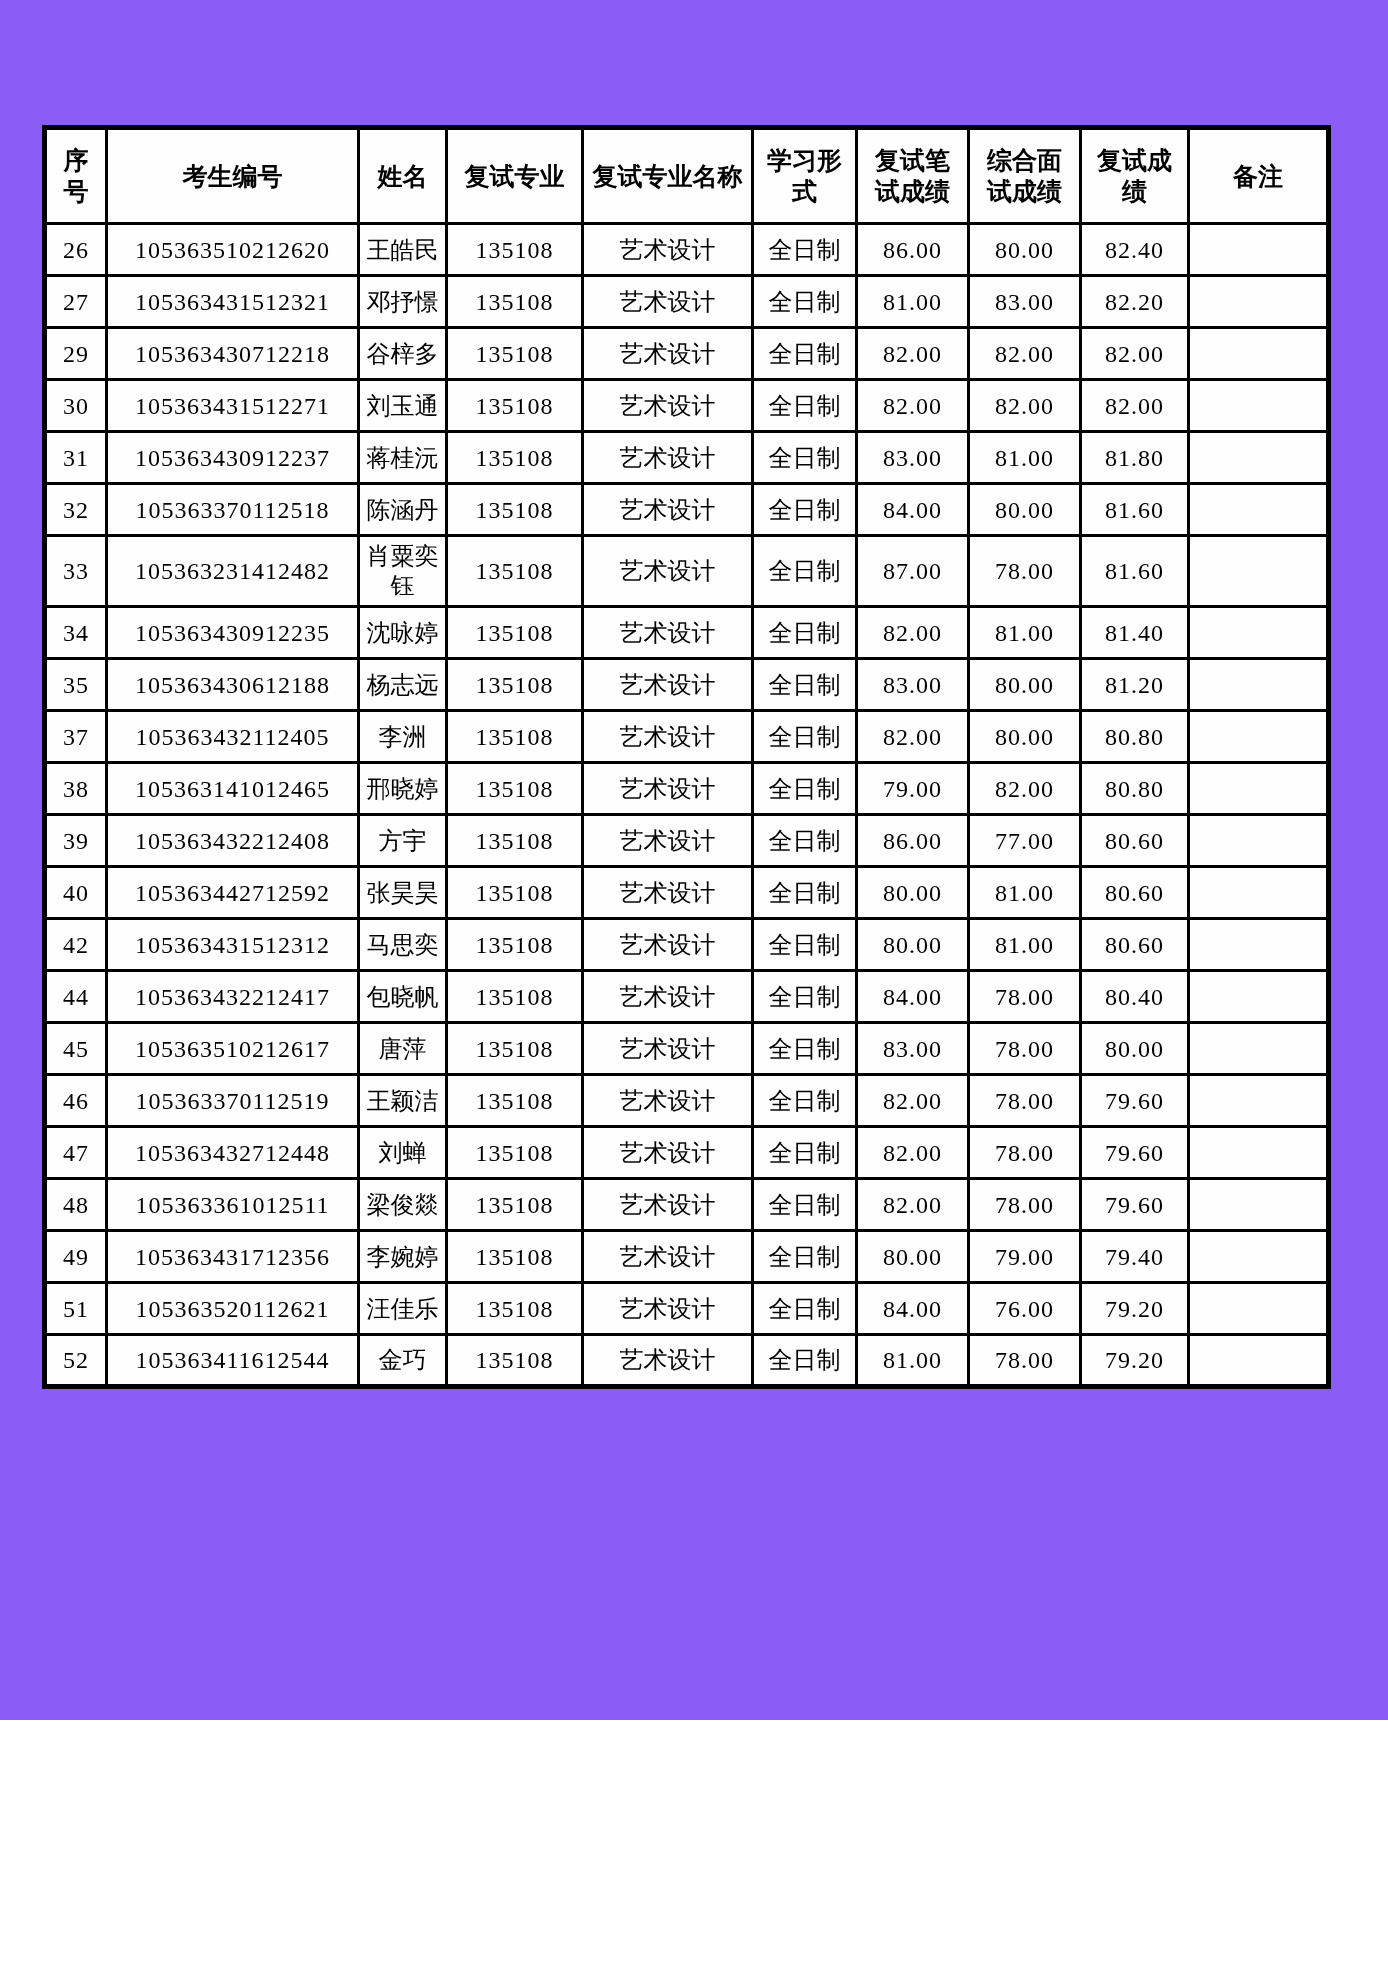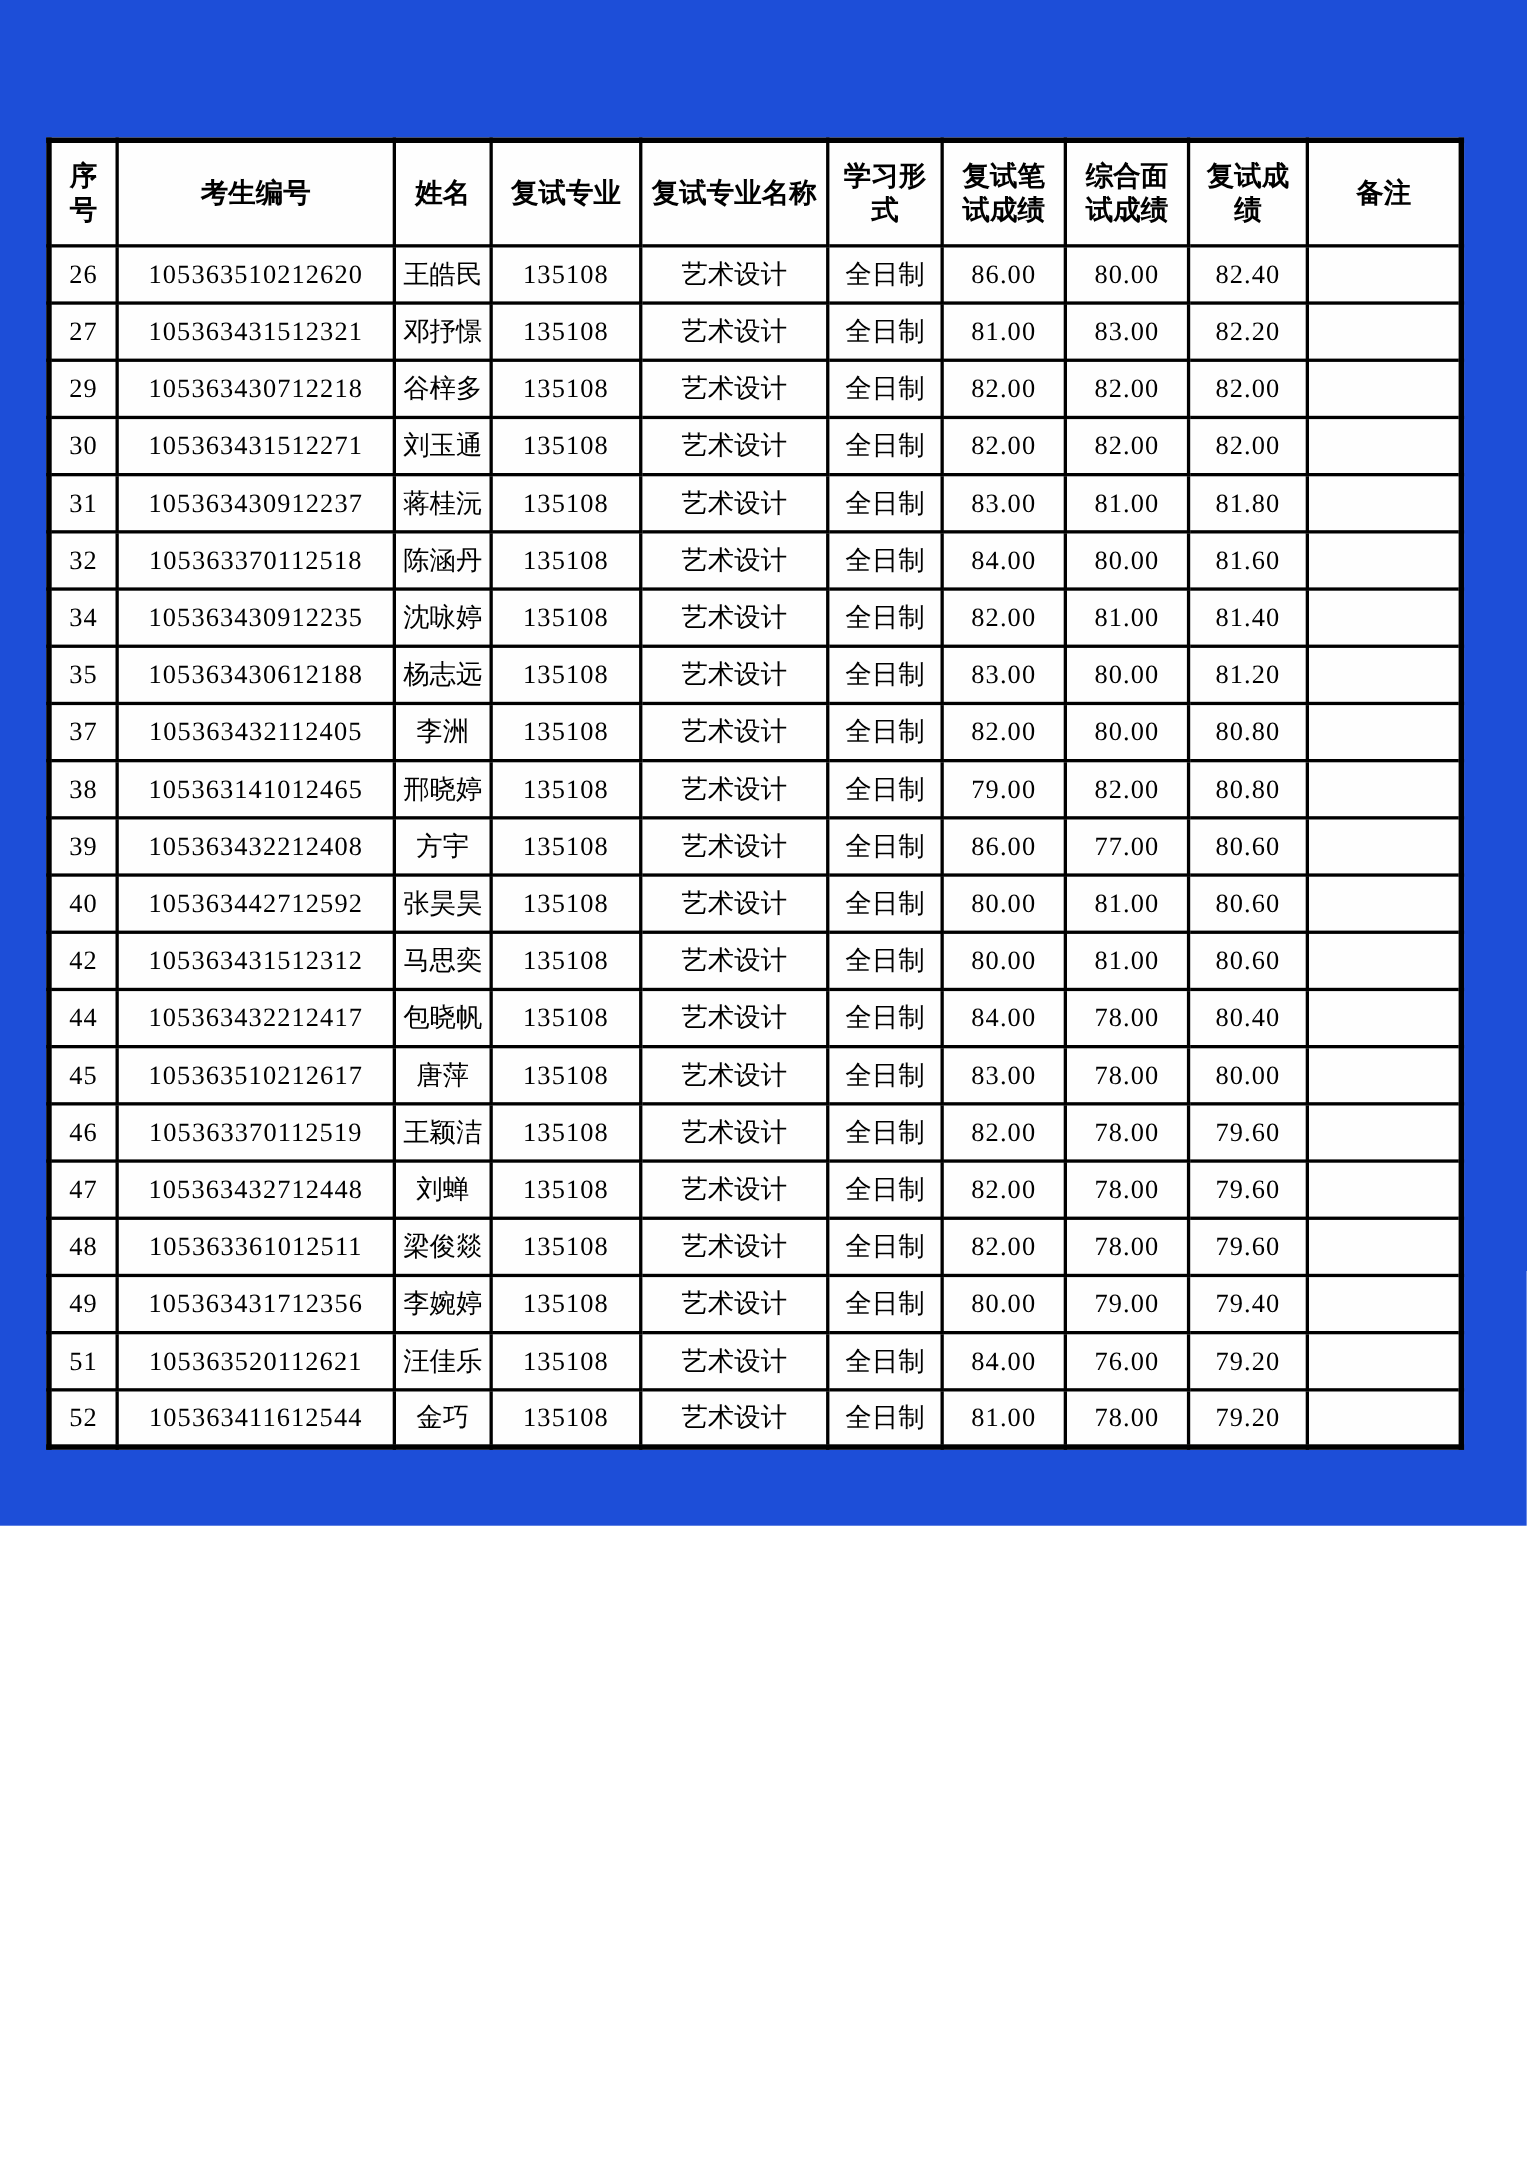--- a/index.html
+++ b/index.html
@@ -7,22 +7,22 @@
     padding: 0;
     background: #ffffff;
     width: 1388px;
     height: 1964px;
     font-family: "Liberation Serif", "DejaVu Serif", serif;
     color: #000000;
   }
   .page {
     position: relative;
     width: 1388px;
-    height: 1387px;
-    background: #1d4ed8;
+    height: 1720px;
+    background: #8b5cf6;
     overflow: hidden;
   }
   table.results {
     position: absolute;
     left: 42px;
     top: 125px;
     border-collapse: collapse;
     table-layout: fixed;
     background: #ffffff;
     border: 5px solid #000000;
@@ -163,20 +163,32 @@
       <td>陈涵丹</td>
       <td class="num">135108</td>
       <td>艺术设计</td>
       <td>全日制</td>
       <td class="num">84.00</td>
       <td class="num">80.00</td>
       <td class="num">81.60</td>
       <td></td>
     </tr>
         <tr class="data-row">
+      <td class="num">33</td>
+      <td class="num">105363231412482</td>
+      <td>肖粟奕钰</td>
+      <td class="num">135108</td>
+      <td>艺术设计</td>
+      <td>全日制</td>
+      <td class="num">87.00</td>
+      <td class="num">78.00</td>
+      <td class="num">81.60</td>
+      <td></td>
+    </tr>
+        <tr class="data-row">
       <td class="num">34</td>
       <td class="num">105363430912235</td>
       <td>沈咏婷</td>
       <td class="num">135108</td>
       <td>艺术设计</td>
       <td>全日制</td>
       <td class="num">82.00</td>
       <td class="num">81.00</td>
       <td class="num">81.40</td>
       <td></td>

